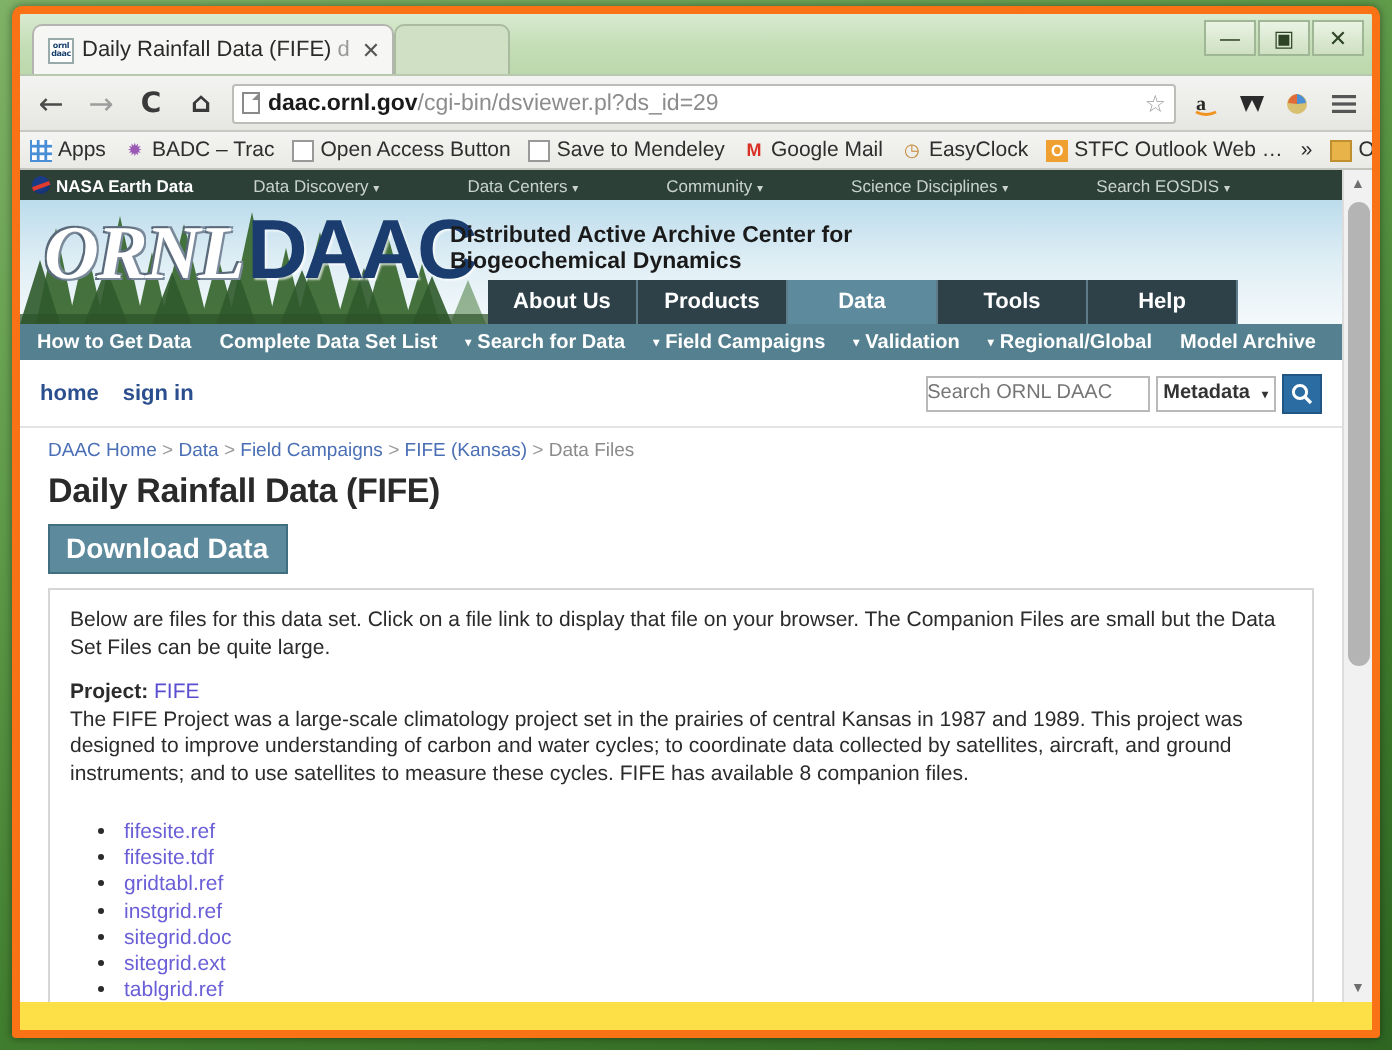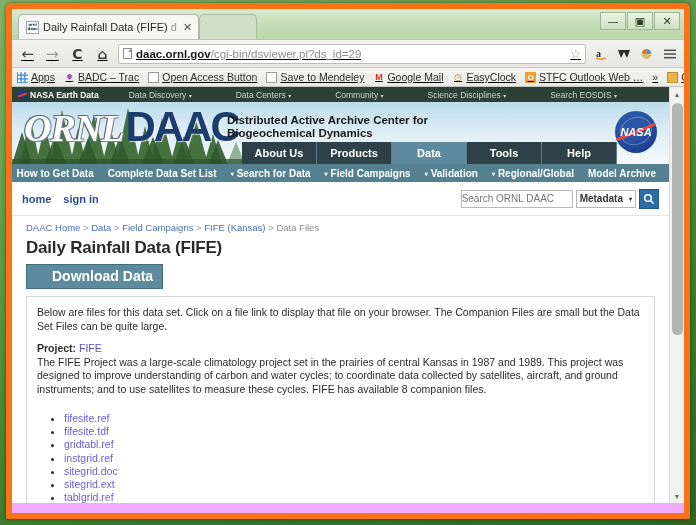--- a/index.html
+++ b/index.html
@@ -14,26 +14,25 @@
   
   #desktop {
     position: absolute; inset: 0;
     background: linear-gradient(160deg,#7fb266 0%, #5d9948 35%, #3e7a2c 70%, #2f6622 100%);
   }
   
   #window {
     position: absolute;
     left: 6px; top: 3px;
     width: 684px; height: 516px;
-    background: #f0abfc;
-    border: 6px solid #f97316;
+    background: #fde047;
+    border: 4px solid #f97316;
     border-radius: 5px 5px 2px 2px;
     box-shadow: 0 0 4px rgba(0,0,0,.45);
     overflow: hidden;
-    text-decoration: underline;
   }
   
   #titlebar {
     position: relative;
     height: 30px;
     background: linear-gradient(to bottom,#d9ead0 0%,#c4ddb6 55%,#bcd8ac 100%);
   }
   #tabstrip { position:absolute; left:6px; top:5px; height:25px; display:flex; align-items:flex-end; }
   .tab {
     height: 25px;
@@ -309,21 +308,21 @@
   #breadcrumb a { color:#4a6fb5; text-decoration:none; cursor:pointer;}
   #pagetitle {
     font-size: 17px; font-weight: bold; color:#2a2a2a;
     margin: 0 0 6px 0; letter-spacing: -.2px;
   }
   #downloadbtn {
     display:inline-block;
     background: #5d8a9c;
     color: #ffffff;
     font-size: 14px; font-weight: bold;
-    padding: 3px 9px 4px 25px;
+    padding: 3px 9px 4px 8px;
     border: 1px solid #40707f;
     cursor:pointer;
     margin-bottom: 7px;
   }
   #panel {
     border: 1px solid #d6d6d6;
     background: #ffffff;
     padding: 9px 10px 10px 10px;
     font-size: 10.5px;
     color: #2b2b2b;
@@ -508,25 +507,20 @@
           </svg>
         </div>
         <div id="ornl-logo">
           <span class="ornl-word">ORNL</span>
           <span class="daac-word">DAAC</span>
         </div>
         <div id="ornl-sub">
           <div>Distributed Active Archive Center for</div>
           <div>Biogeochemical Dynamics</div>
         </div>
-        <div id="nasa-meatball">
-          <div class="orb"></div>
-          <div class="swoosh"></div>
-          <div class="txt">NASA</div>
-        </div>
         <div id="mainnav">
           <div class="mtab">About Us</div>
           <div class="mtab">Products</div>
           <div class="mtab active">Data</div>
           <div class="mtab">Tools</div>
           <div class="mtab">Help</div>
         </div>
       </div>
 
       <div id="subnav">

